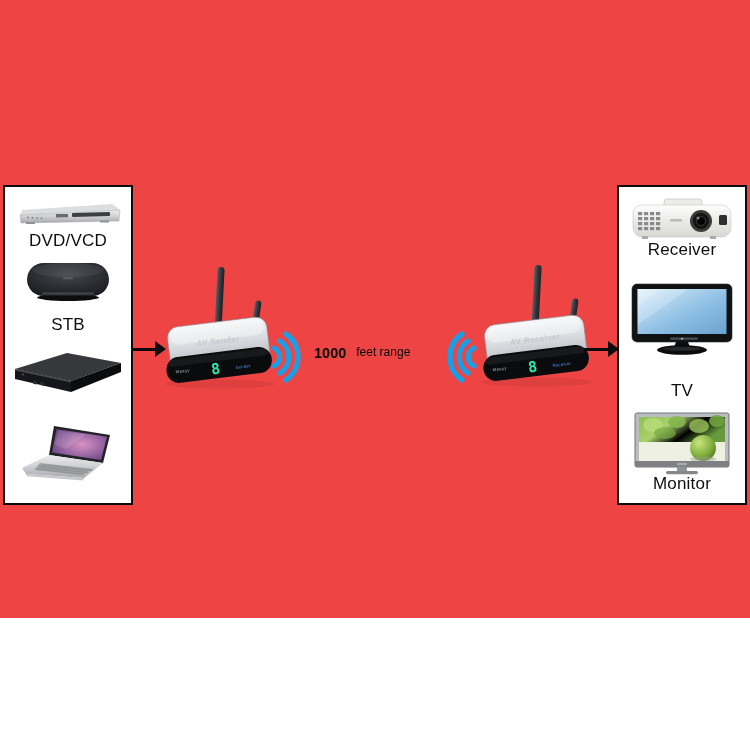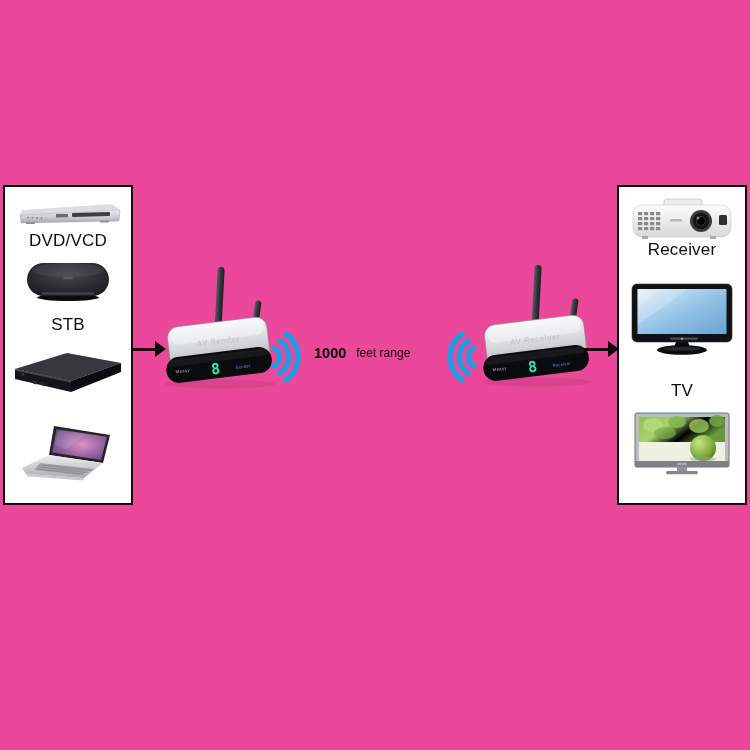--- a/index.html
+++ b/index.html
@@ -1,32 +1,32 @@
 <!DOCTYPE html>
 <html><head>
 <meta charset="utf-8">
 <style>
   html,body{margin:0;padding:0;background:#fff}
-  .canvas{position:relative;width:750px;height:750px;background:#ec4899;overflow:hidden;
+  .canvas{position:relative;width:750px;height:618px;background:#ef4444;overflow:hidden;
           font-family:"Liberation Sans",sans-serif;color:#111}
   .device-box{position:absolute;top:185px;width:126px;height:316px;border:2px solid #0c0c0c;background:#fff}
   .box-left{left:3px}
   .box-right{left:617px}
   .item-icon{position:absolute}
   .device-label{position:absolute;width:100%;text-align:center;font-size:17px;line-height:20px;color:#0e0e0e;letter-spacing:.2px}
   .arrow{position:absolute;width:35px;height:16px}
   .arrow .line{position:absolute;left:0;top:6.5px;width:26px;height:3px;background:#0c0c0c}
   .arrow .head{position:absolute;left:24px;top:0;width:0;height:0;
                border-top:8px solid transparent;border-bottom:8px solid transparent;border-left:11px solid #0c0c0c}
   .mid{position:absolute}
   .tx-device{left:148px;top:264px}
   .rx-device{left:465px;top:262px}
   .tx-wifi{left:265px;top:331px}
   .rx-wifi{left:447px;top:331px;transform:scaleX(-1)}
-  .range-text{left:314px;top:345px;display:flex;align-items:center;gap:10px;white-space:nowrap}
+  .range-text{left:314px;top:345px;display:flex;align-items:flex-start;gap:10px;white-space:nowrap}
   .range-value{font-size:14.5px;font-weight:bold;color:#0a0a0a}
   .range-unit{font-size:12px;color:#0a0a0a}
   svg{display:block}
   .top-label{font-family:"Liberation Sans",sans-serif;font-weight:bold;font-size:8px;fill:#c3c9cf;letter-spacing:.4px}
   .brand-label{font-family:"Liberation Sans",sans-serif;font-size:4.3px;fill:#cfd3d8;opacity:.85;letter-spacing:.3px}
   .panel-label{font-family:"Liberation Sans",sans-serif;font-size:4.3px;fill:#4a8cf0;letter-spacing:.2px}
   .digit{font-family:"DejaVu Sans Mono",monospace;font-size:15px;font-weight:bold}
 </style>
 </head>
 <body>
@@ -189,20 +189,21 @@
       <ellipse cx="84" cy="10" rx="8" ry="6" fill="#6fa23f" opacity="0.9"></ellipse>
       <ellipse cx="32" cy="22" rx="11" ry="6" fill="#79ab43" opacity="0.7"></ellipse>
       <rect x="6" y="31" width="86" height="19" fill="#eef0e2"></rect>
       <circle cx="70" cy="37" r="13" fill="url(#r-lime)"></circle>
       <ellipse cx="70" cy="48" rx="13" ry="2.5" fill="#9aa58c" opacity="0.5"></ellipse>
       <rect x="2" y="50" width="94" height="6" fill="#7e8084"></rect>
       <rect x="44" y="51.8" width="10" height="2.4" rx="1.2" fill="#a9abaf"></rect>
       <rect x="44" y="56" width="10" height="4" fill="#909296"></rect>
       <rect x="33" y="60" width="32" height="3.2" rx="1.6" fill="#85878b"></rect>
     </svg>
+    <div class="device-label" style="top:287px">Monitor</div>
   </div>
 
   <div class="arrow" style="left:131px;top:341px">
     <div class="line"></div>
     <div class="head"></div>
   </div>
 
   <svg class="mid tx-device" width="140" height="126" viewBox="0 0 140 126">
     <ellipse cx="72" cy="120" rx="55" ry="4.5" fill="#000" opacity="0.07"></ellipse>
     <g transform="rotate(3 70 74)">

